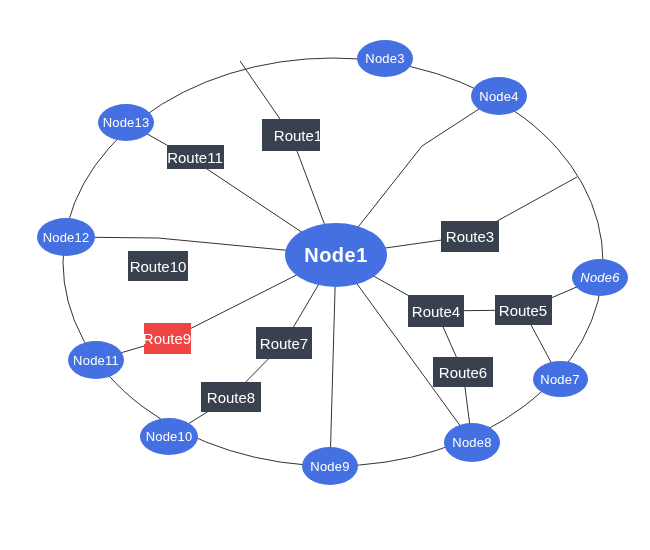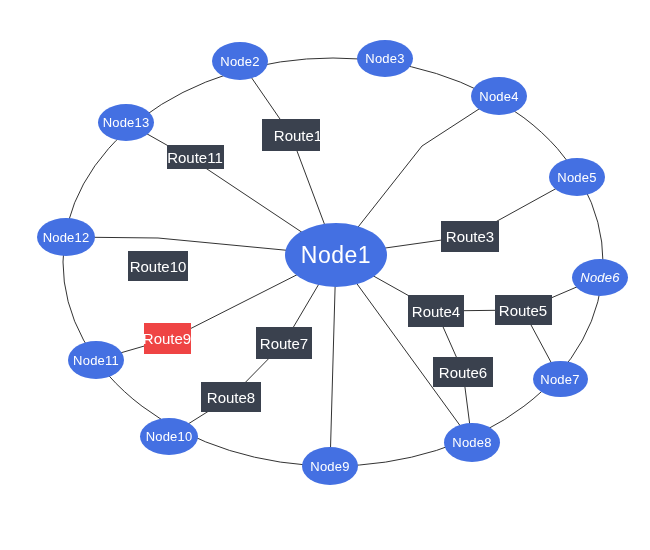--- a/index.html
+++ b/index.html
@@ -7,21 +7,21 @@
     position:relative;width:650px;height:550px;background:#ffffff;
     overflow:hidden;font-family:"Liberation Sans",sans-serif;
   }
   #edges-svg{position:absolute;left:0;top:0;width:650px;height:550px;}
   .gnode{
     position:absolute;border-radius:50%;
     display:flex;align-items:center;justify-content:center;
     box-sizing:border-box;cursor:pointer;
   }
   .gnode .lbl{color:#fff;font-size:13px;letter-spacing:0.2px;white-space:nowrap;}
-  .gnode.hub .lbl{font-size:23px;letter-spacing:0.5px;}
+  .gnode.hub .lbl{font-size:20px;letter-spacing:0.5px;font-weight:bold;}
   .rbox{
     position:absolute;display:flex;align-items:center;justify-content:center;
     box-sizing:border-box;cursor:pointer;
   }
   .rbox .lbl{color:#fff;font-size:15px;white-space:nowrap;}
 </style>
 </head>
 <body>
 
 <div id="canvas" style="background: rgb(255, 255, 255);">
@@ -47,31 +47,25 @@
       <line x1="336" y1="255" x2="172" y2="338" stroke="#333333" stroke-width="1"></line>
       <line x1="172" y1="338" x2="96" y2="360" stroke="#333333" stroke-width="1"></line>
       <line x1="336" y1="255" x2="158" y2="238" stroke="#333333" stroke-width="1"></line>
       <line x1="158" y1="238" x2="66" y2="237" stroke="#333333" stroke-width="1"></line>
       <line x1="336" y1="255" x2="195" y2="161" stroke="#333333" stroke-width="1"></line>
       <line x1="195" y1="161" x2="126" y2="122" stroke="#333333" stroke-width="1"></line>
     </svg>
 <div class="gnode hub" style="left: 285px; top: 223px; width: 102px; height: 64px; background: rgb(68, 112, 226);">
       <span class="lbl" style="color: rgb(255, 255, 255);">Node1</span>
     </div>
-    <div class="gnode" style="left: 212px; top: 42px; width: 56px; height: 38px; background: rgb(68, 112, 226);">
-      <span class="lbl" style="color: rgb(255, 255, 255);">Node2</span>
-    </div>
     <div class="gnode" style="left: 357px; top: 39.5px; width: 56px; height: 37px; background: rgb(68, 112, 226);">
       <span class="lbl" style="color: rgb(255, 255, 255);">Node3</span>
     </div>
     <div class="gnode" style="left: 471px; top: 77px; width: 56px; height: 38px; background: rgb(68, 112, 226);">
       <span class="lbl" style="color: #ffffff;">Node4</span>
-    </div>
-    <div class="gnode" style="left: 549px; top: 158px; width: 56px; height: 38px; background: rgb(68, 112, 226);">
-      <span class="lbl" style="color: rgb(255, 255, 255);">Node5</span>
     </div>
     <div class="gnode" style="left: 572px; top: 258.5px; width: 56px; height: 37px; background: rgb(68, 112, 226);">
       <span class="lbl" style="color: rgb(255, 255, 255); font-style: italic;">Node6</span>
     </div>
     <div class="gnode" style="left: 532.5px; top: 361px; width: 55px; height: 36px; background: rgb(68, 112, 226);">
       <span class="lbl" style="color: rgb(255, 255, 255);">Node7</span>
     </div>
     <div class="gnode" style="left: 444px; top: 422.5px; width: 56px; height: 39px; background: rgb(68, 112, 226);">
       <span class="lbl" style="color: rgb(255, 255, 255);">Node8</span>
     </div>

